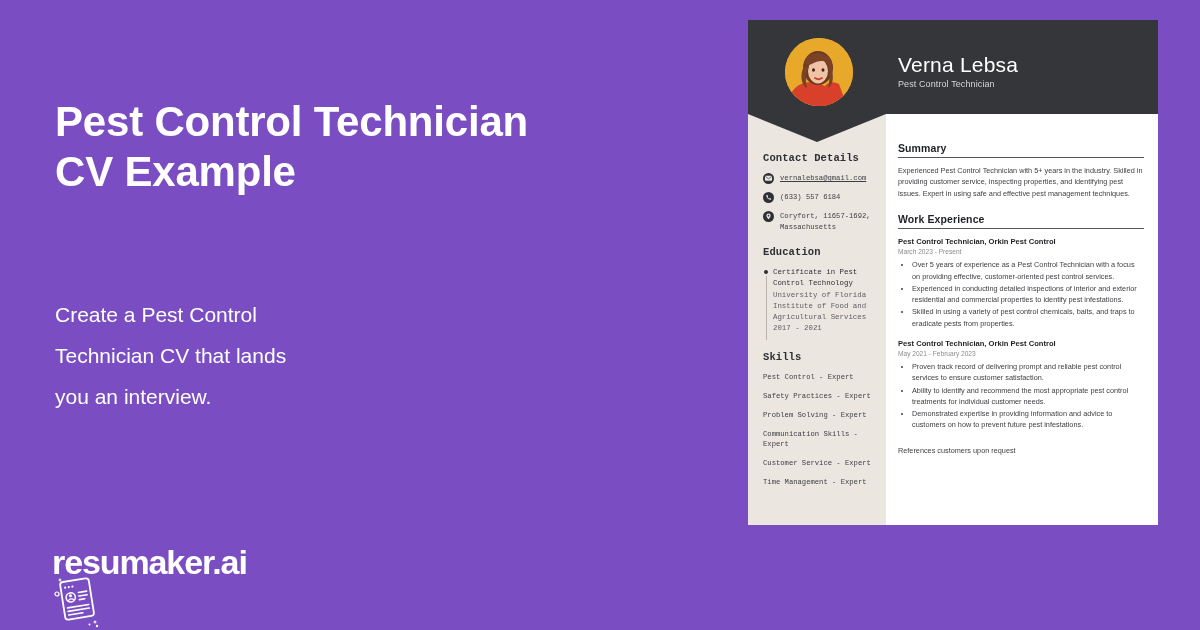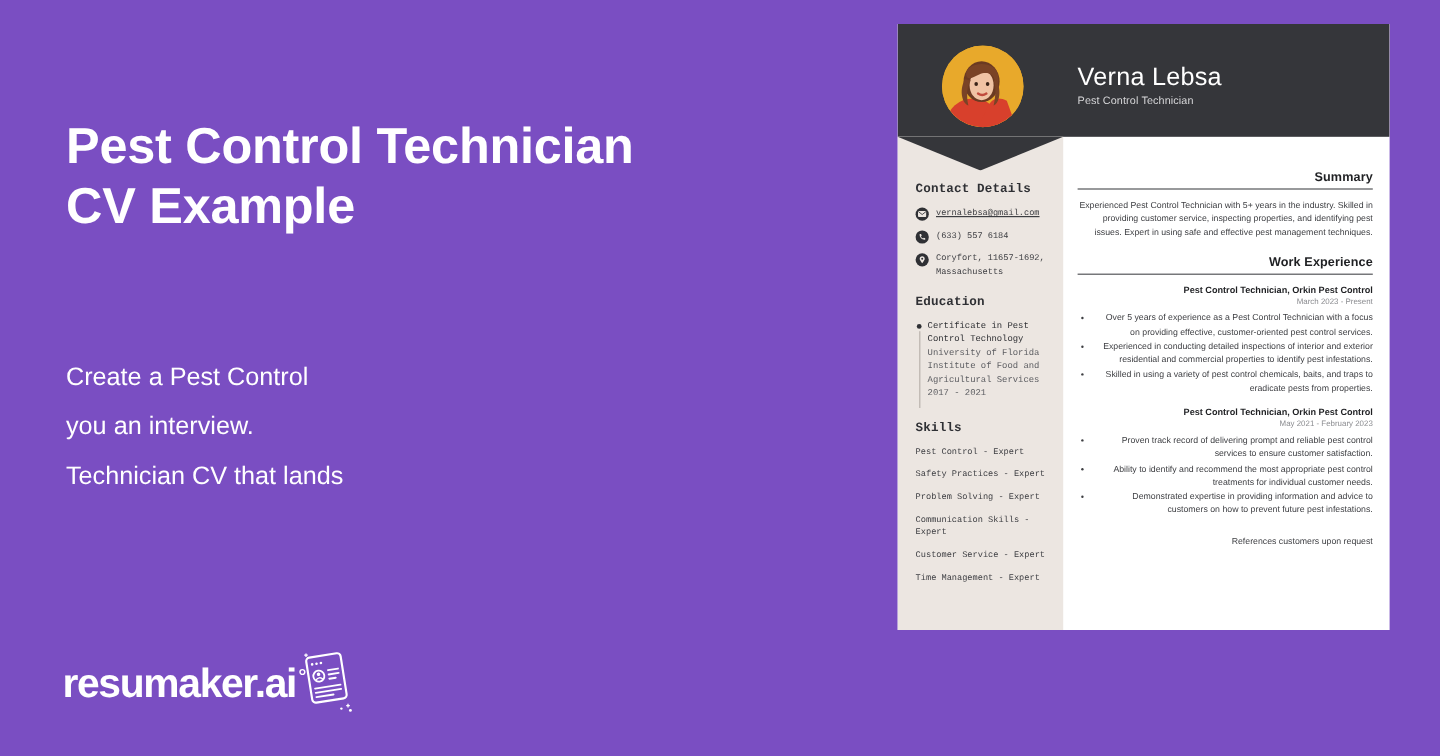--- a/index.html
+++ b/index.html
@@ -17,21 +17,21 @@
     color:#ffffff;font-size:42px;line-height:50px;font-weight:bold;
     letter-spacing:-0.2px;
   }
   .promo-sub{
     position:absolute;left:55px;top:294px;width:380px;
     color:#ffffff;font-size:21px;line-height:41px;font-weight:normal;
   }
   .promo-sub div{white-space:nowrap;}
 
   
-  .logo{position:absolute;left:52px;top:545px;display:flex;align-items:center;}
+  .logo{position:absolute;left:52px;top:545px;display:flex;align-items:flex-start;flex-direction:column;}
   .logo-word{
     color:#ffffff;font-size:34px;font-weight:bold;letter-spacing:-1.1px;
     line-height:34px;
   }
   .logo-mark{position:relative;width:46px;height:50px;margin-left:2px;}
   .logo-mark svg{position:absolute;left:0;top:-4px;}
 
   
   .cv{
     position:absolute;left:748px;top:20px;width:410px;height:505px;
@@ -91,42 +91,42 @@
   .skill{font-size:7.2px;line-height:10px;color:#3d3e42;margin-bottom:9px;}
 
   
   .main{
     position:absolute;left:150px;top:122px;width:246px;
   }
   .sec-h{
     font-size:10.5px;font-weight:bold;color:#1f2023;letter-spacing:0.1px;
     padding-bottom:3px;border-bottom:1px solid #55565a;margin-bottom:7px;
   }
-  .sec{margin-bottom:14px;text-align:right;}
+  .sec{margin-bottom:14px;}
   .para{font-size:7.3px;line-height:11.4px;color:#3d3e42;}
   .job{margin-bottom:9px;}
   .job-t{font-size:7.6px;font-weight:bold;color:#1f2023;line-height:11px;}
   .job-d{font-size:6.6px;color:#8b8c90;line-height:10px;margin-bottom:2px;}
   .job ul{margin:0;padding-left:14px;}
   .job li{font-size:7.3px;line-height:11.3px;color:#3d3e42;margin-bottom:1px;}
 </style>
 </head>
 <body>
 
 <div class="stage">
 
   <div class="promo">
     <div class="promo-title">
       <div>Pest Control Technician</div>
       <div>CV Example</div>
     </div>
     <div class="promo-sub">
       <div>Create a Pest Control</div>
+      <div>Technician CV that lands</div>
       <div>you an interview.</div>
-      <div>Technician CV that lands</div>
     </div>
 
     <div class="logo">
       <div class="logo-word">resumaker.ai</div>
       <div class="logo-mark">
         <svg width="46" height="54" viewBox="0 0 46 54" fill="none">
           <g transform="rotate(-9 23 27)">
             <rect x="9" y="5" width="29" height="38" rx="3" stroke="#ffffff" stroke-width="1.8" fill="none"></rect>
             <circle cx="13.5" cy="11" r="1.1" fill="#ffffff"></circle>
             <circle cx="17.2" cy="11" r="1.1" fill="#ffffff"></circle>

